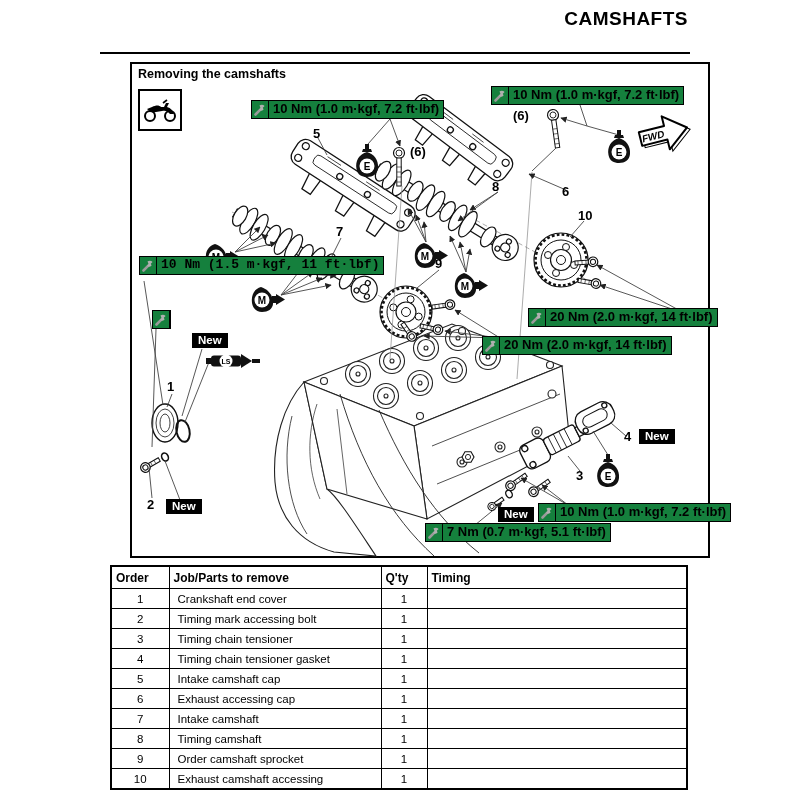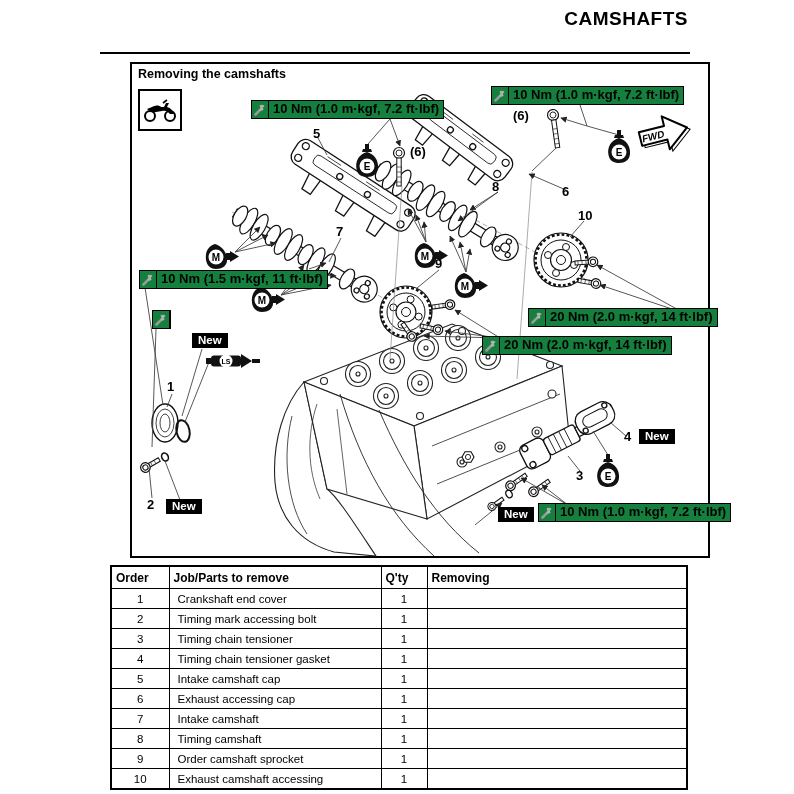--- a/index.html
+++ b/index.html
@@ -378,21 +378,21 @@
     </div>
     <div class="tq" style="left:359px; top:22px;">
       <span class="wr">
           <svg width="12" height="12" viewBox="0 0 12 12">
             <path d="M1.5 10.5 L6.8 5.2" stroke="#9a9a9a" stroke-width="2.6" stroke-linecap="round"></path>
             <path d="M5.5 1.5 C7 0.4 9.3 0.6 10.6 2 L8.8 3.8 L9.6 5.4 C8.4 6.8 6.4 7 5 6 L6.6 4.2 Z" fill="#b0b0b0"></path>
           </svg>
         </span>
       <span class="tx">10 Nm (1.0 m·kgf, 7.2 ft·lbf)</span>
     </div>
-    <div class="tq" style="left:7px; top:206px;">
+    <div class="tq" style="left:7px; top:192px;font-family:Liberation Mono, monospace;">
       <span class="wr">
           <svg width="12" height="12" viewBox="0 0 12 12">
             <path d="M1.5 10.5 L6.8 5.2" stroke="#9a9a9a" stroke-width="2.6" stroke-linecap="round"></path>
             <path d="M5.5 1.5 C7 0.4 9.3 0.6 10.6 2 L8.8 3.8 L9.6 5.4 C8.4 6.8 6.4 7 5 6 L6.6 4.2 Z" fill="#b0b0b0"></path>
           </svg>
         </span>
       <span class="tx">10 Nm (1.5 m·kgf, 11 ft·lbf)</span>
     </div>
     <div class="tq" style="left:20px; top:246px;">
       <span class="wr">
@@ -421,20 +421,29 @@
       <span class="tx">20 Nm (2.0 m·kgf, 14 ft·lbf)</span>
     </div>
     <div class="tq" style="left:406px; top:439px;">
       <span class="wr">
           <svg width="12" height="12" viewBox="0 0 12 12">
             <path d="M1.5 10.5 L6.8 5.2" stroke="#9a9a9a" stroke-width="2.6" stroke-linecap="round"></path>
             <path d="M5.5 1.5 C7 0.4 9.3 0.6 10.6 2 L8.8 3.8 L9.6 5.4 C8.4 6.8 6.4 7 5 6 L6.6 4.2 Z" fill="#b0b0b0"></path>
           </svg>
         </span>
       <span class="tx">10 Nm (1.0 m·kgf, 7.2 ft·lbf)</span>
+    </div>
+    <div class="tq" style="left:293px; top:459px;">
+      <span class="wr">
+          <svg width="12" height="12" viewBox="0 0 12 12">
+            <path d="M1.5 10.5 L6.8 5.2" stroke="#9a9a9a" stroke-width="2.6" stroke-linecap="round"></path>
+            <path d="M5.5 1.5 C7 0.4 9.3 0.6 10.6 2 L8.8 3.8 L9.6 5.4 C8.4 6.8 6.4 7 5 6 L6.6 4.2 Z" fill="#b0b0b0"></path>
+          </svg>
+        </span>
+      <span class="tx">7 Nm (0.7 m·kgf, 5.1 ft·lbf)</span>
     </div>
 
     <div class="num" style="left:181px; top:62px;">5</div>
     <div class="num" style="left:278px; top:80px;">(6)</div>
     <div class="num" style="left:381px; top:44px;">(6)</div>
     <div class="num" style="left:430px; top:120px;">6</div>
     <div class="num" style="left:360px; top:115px;">8</div>
     <div class="num" style="left:446px; top:144px;">10</div>
     <div class="num" style="left:204px; top:160px;">7</div>
     <div class="num" style="left:303px; top:192px;">9</div>
@@ -538,21 +547,21 @@
         <col style="width:58px">
         <col style="width:212px">
         <col style="width:46px">
         <col>
       </colgroup>
     <thead>
       <tr>
         <th>Order</th>
         <th>Job/Parts to remove</th>
         <th>Q'ty</th>
-        <th>Removing</th>
+        <th>Timing</th>
       </tr>
     </thead>
     <tbody>
   <tr>
     <td class="c-order">1</td>
     <td class="c-job">Crankshaft end cover</td>
     <td class="c-qty">1</td>
     <td class="c-remarks"></td>
   </tr>
 

